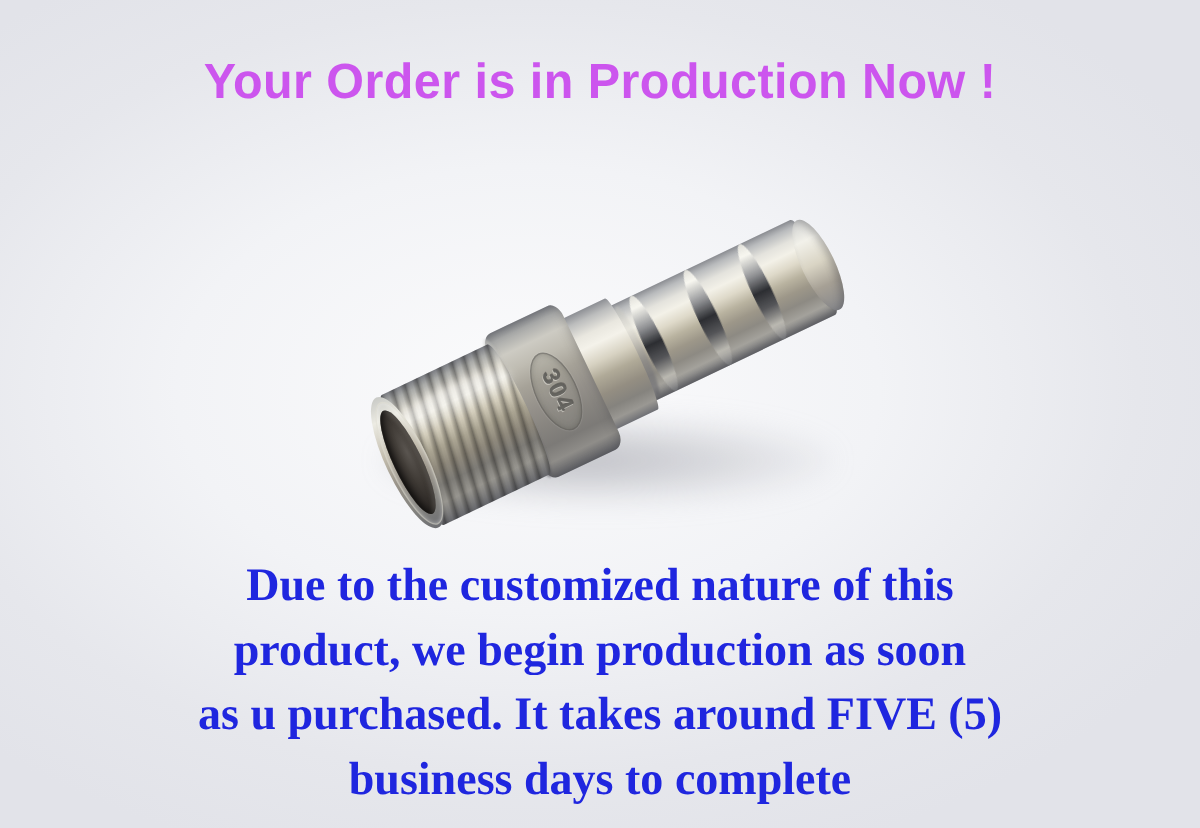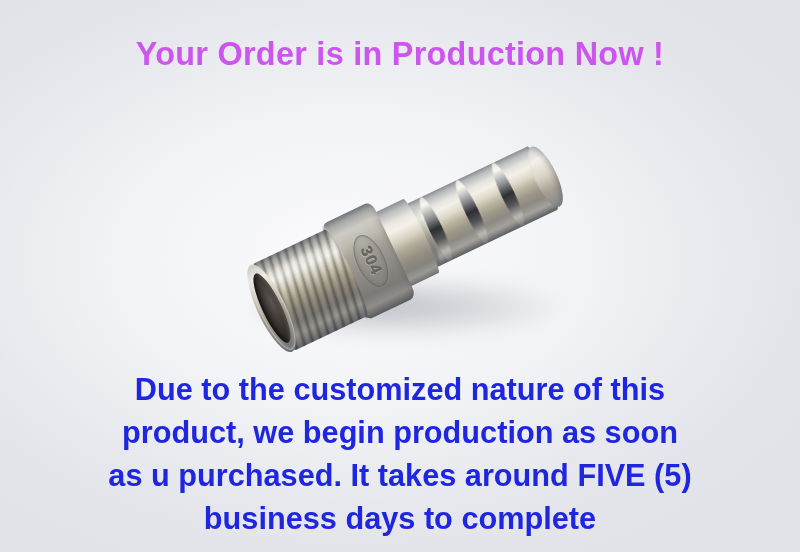--- a/index.html
+++ b/index.html
@@ -40,21 +40,21 @@
     transform: scaleX(0.98);
   }
 
   
   #body-text {
     position: absolute;
     left: 0;
     top: 368px;
     width: 800px;
     text-align: center;
-    font-family: Liberation Sans, sans-serif;
+    font-family: Liberation Serif, serif;
     font-weight: bold;
     font-size: 31px;
     line-height: 43px;
     color: #1f26df;
     white-space: nowrap;
   }
   #body-text .tline {
     display: block;
     transform: scaleX(0.99);
   }

